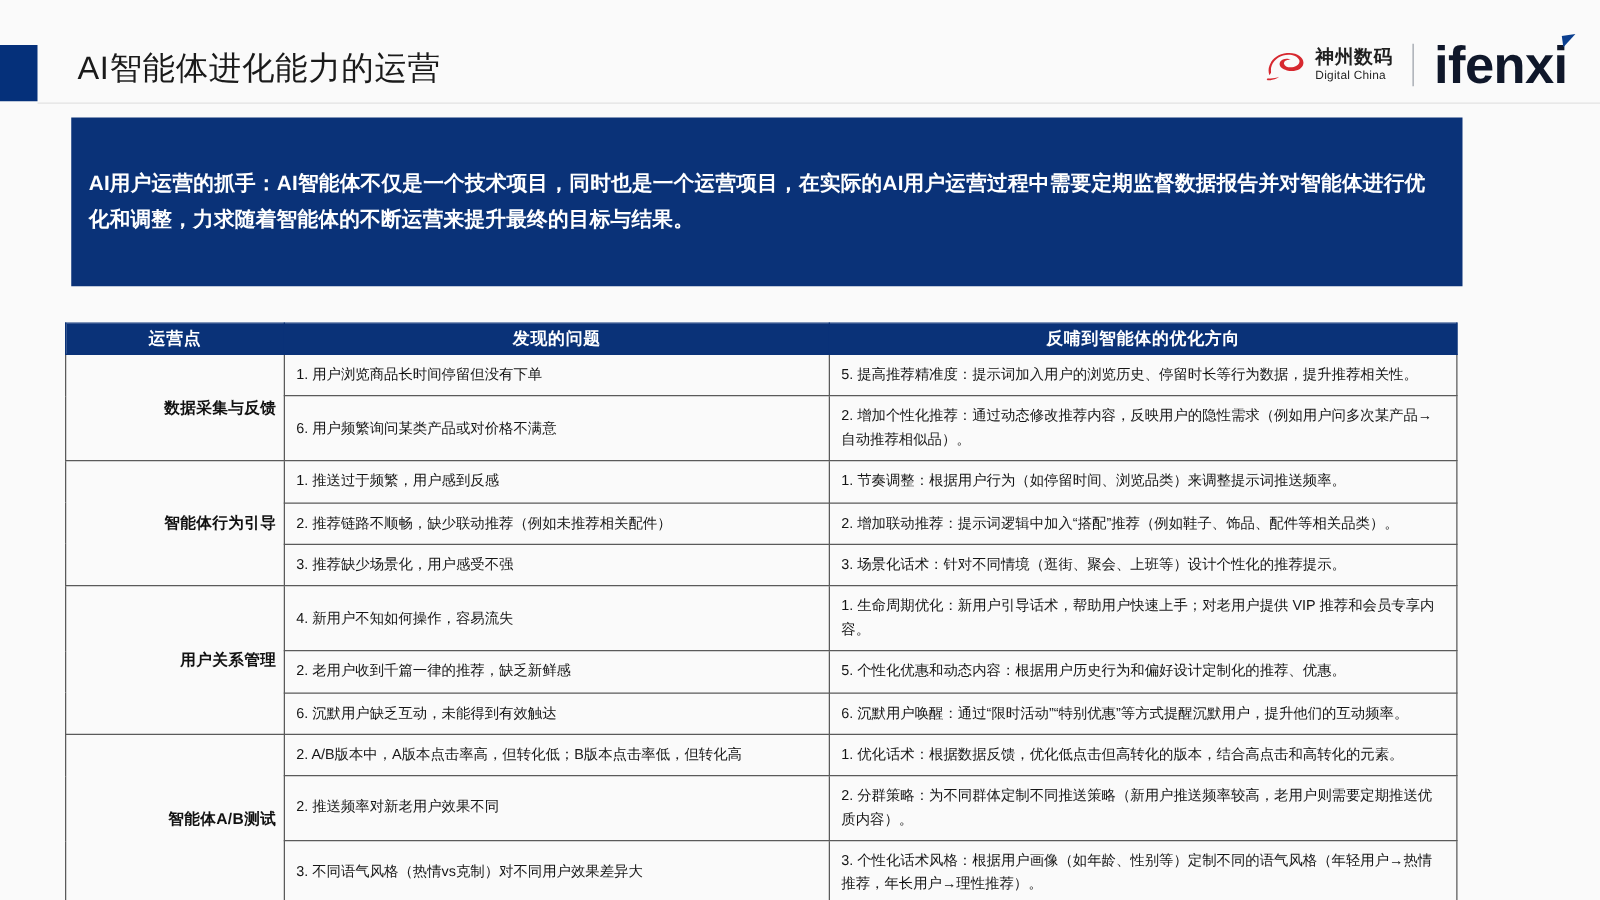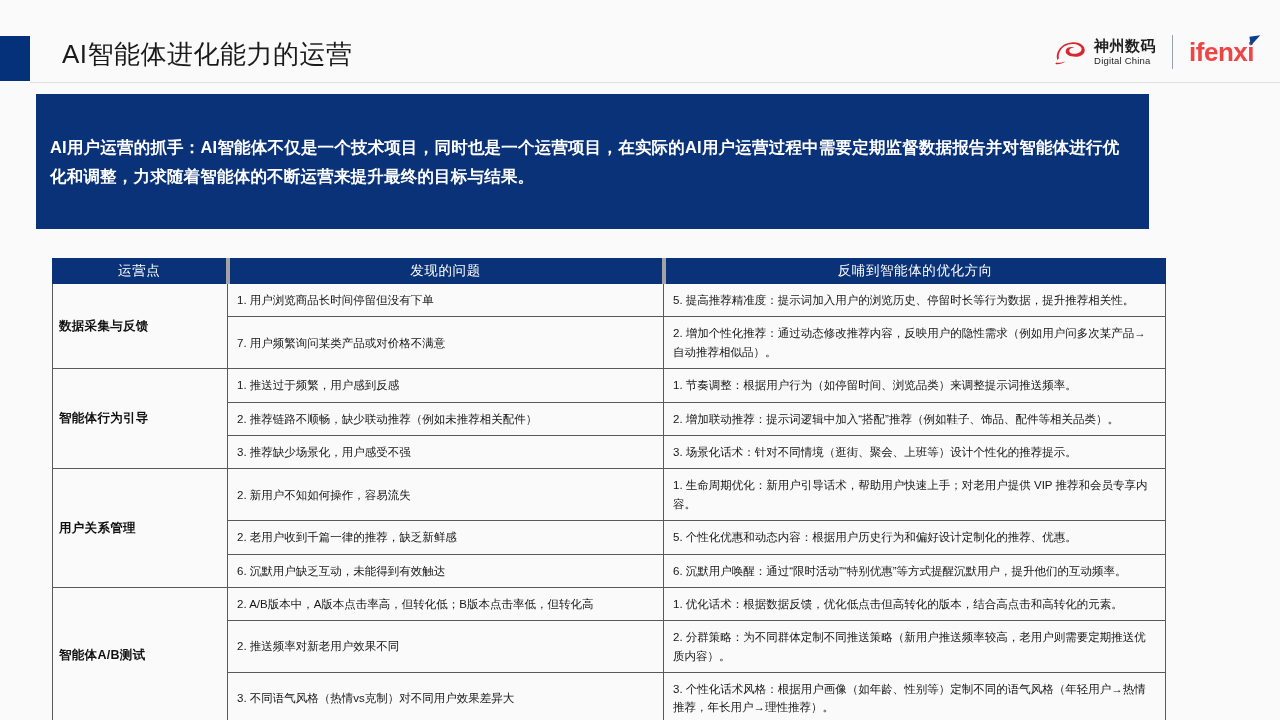--- a/index.html
+++ b/index.html
@@ -93,41 +93,41 @@
     letter-spacing: 0.2px;
   }
   .logo-divider {
     width: 1px;
     height: 34px;
     background: #9aa0a8;
     margin: 0 16px;
   }
   .logo-ifenxi {
     position: relative;
-    font-size: 26px;
-    font-weight: bold;
-    color: #ef4444;
+    font-size: 42px;
+    font-weight: bold;
+    color: #0f172a;
     letter-spacing: -0.5px;
     line-height: 1;
     padding-right: 4px;
   }
   .ifenxi-flag {
     position: absolute;
     right: -3px;
     top: -3px;
     width: 0; height: 0;
     border-left: 11px solid #0b3f8f;
     border-bottom: 9px solid transparent;
     transform: rotate(-8deg);
   }
 
   
   .banner {
     position: absolute;
-    left: 36px;
+    left: 57px;
     top: 94px;
     width: 1113px;
     height: 135px;
     background: #0a3278;
     box-sizing: border-box;
     display: flex;
     align-items: center;
   }
   .banner-text {
     color: #ffffff;
@@ -149,36 +149,36 @@
   }
   .tbl td, .tbl th {
     border: 1px solid #4a4a4a;
     box-sizing: border-box;
     vertical-align: middle;
   }
   .tbl thead th {
     background: #0a3278;
     color: #ffffff;
     font-size: 13.5px;
-    font-weight: normal;
+    font-weight: bold;
     height: 25px;
     padding: 3px 4px;
     letter-spacing: 0.6px;
     border-color: #0a3278;
     border-bottom: 1px solid #0a3278;
   }
   .tbl thead th.sep {
-    border-left: 4px solid #a3a3a3;
+    border-left: 1px solid #a3a3a3;
   }
   .col-a { width: 175px; }
   .col-b { width: 436px; }
   .col-c { width: 502px; }
 
   .cat-cell {
-    text-align: left;
+    text-align: right;
     font-size: 12.5px;
     font-weight: bold;
     color: #111111;
     padding: 4px 6px;
     letter-spacing: 0.3px;
     border-radius: 13px;
   }
   .body-cell {
     font-size: 11.5px;
     color: #161616;
@@ -234,39 +234,39 @@
         <th class="sep">反哺到智能体的优化方向</th>
       </tr>
     </thead>
     <tbody>
         <tr>
           <td class="cat-cell" rowspan="2">数据采集与反馈</td>
           <td class="body-cell">1. 用户浏览商品长时间停留但没有下单</td>
           <td class="body-cell">5. 提高推荐精准度：提示词加入用户的浏览历史、停留时长等行为数据，提升推荐相关性。</td>
         </tr>
         <tr>
-          <td class="body-cell">7. 用户频繁询问某类产品或对价格不满意</td>
+          <td class="body-cell">6. 用户频繁询问某类产品或对价格不满意</td>
           <td class="body-cell">2. 增加个性化推荐：通过动态修改推荐内容，反映用户的隐性需求（例如用户问多次某产品→自动推荐相似品）。</td>
         </tr>
         <tr>
           <td class="cat-cell" rowspan="3">智能体行为引导</td>
           <td class="body-cell">1. 推送过于频繁，用户感到反感</td>
           <td class="body-cell">1. 节奏调整：根据用户行为（如停留时间、浏览品类）来调整提示词推送频率。</td>
         </tr>
         <tr>
           <td class="body-cell">2. 推荐链路不顺畅，缺少联动推荐（例如未推荐相关配件）</td>
           <td class="body-cell">2. 增加联动推荐：提示词逻辑中加入“搭配”推荐（例如鞋子、饰品、配件等相关品类）。</td>
         </tr>
         <tr>
           <td class="body-cell">3. 推荐缺少场景化，用户感受不强</td>
           <td class="body-cell">3. 场景化话术：针对不同情境（逛街、聚会、上班等）设计个性化的推荐提示。</td>
         </tr>
         <tr>
           <td class="cat-cell" rowspan="3">用户关系管理</td>
-          <td class="body-cell">2. 新用户不知如何操作，容易流失</td>
+          <td class="body-cell">4. 新用户不知如何操作，容易流失</td>
           <td class="body-cell">1. 生命周期优化：新用户引导话术，帮助用户快速上手；对老用户提供 VIP 推荐和会员专享内容。</td>
         </tr>
         <tr>
           <td class="body-cell">2. 老用户收到千篇一律的推荐，缺乏新鲜感</td>
           <td class="body-cell">5. 个性化优惠和动态内容：根据用户历史行为和偏好设计定制化的推荐、优惠。</td>
         </tr>
         <tr>
           <td class="body-cell">6. 沉默用户缺乏互动，未能得到有效触达</td>
           <td class="body-cell">6. 沉默用户唤醒：通过“限时活动”“特别优惠”等方式提醒沉默用户，提升他们的互动频率。</td>
         </tr>

